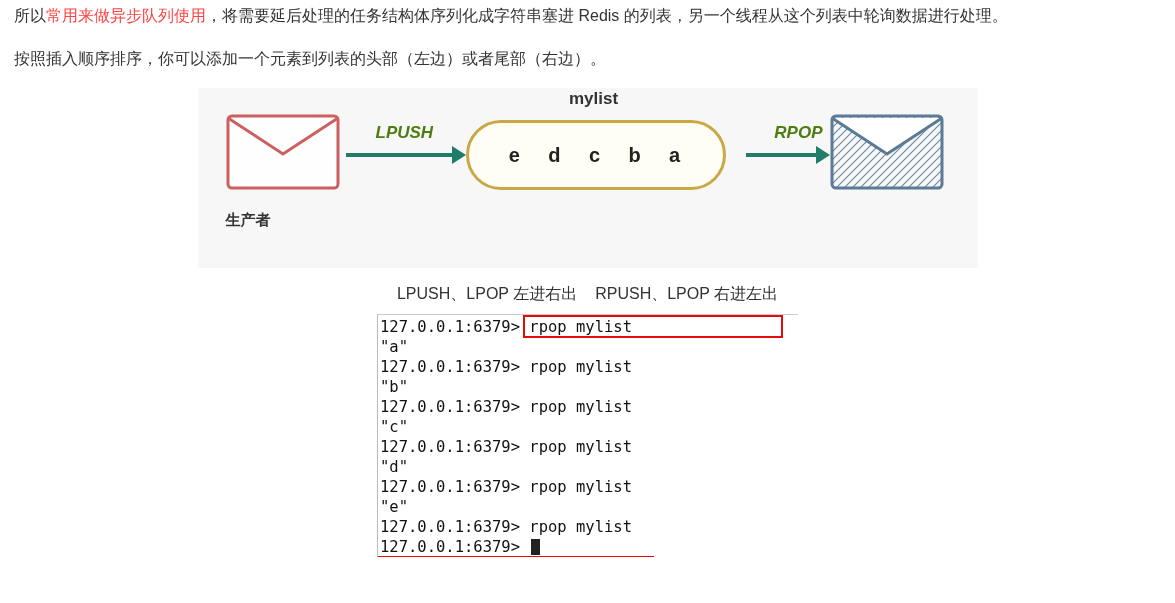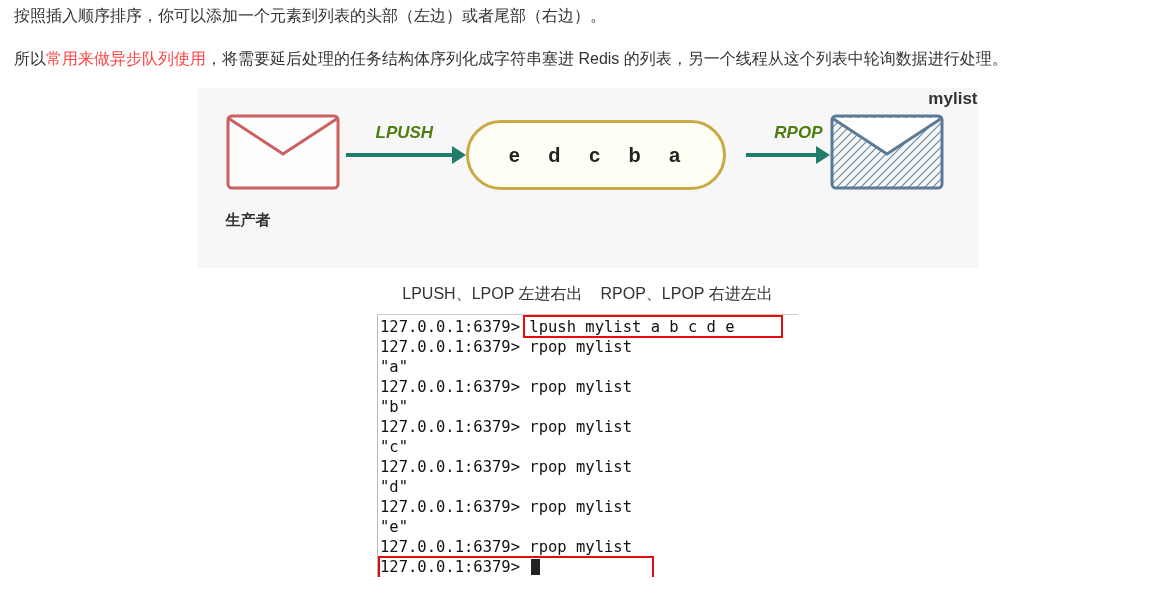--- a/index.html
+++ b/index.html
@@ -61,21 +61,21 @@
     top: 52px;
     height: 30px;
   }
   .arrow-svg.l { left: 146px; width: 122px; }
   .arrow-svg.r { right: 148px; width: 86px; }
 
   .mylist-title {
     position: absolute;
     top: -4px;
     left: 12px; right: 0;
-    text-align: right;
+    text-align: center;
     font-weight: bold;
     color: #333;
     font-size: 17px;
   }
 
   .capsule {
     position: absolute;
     top: 32px;
     left: 268px;
     width: 260px;
@@ -139,24 +139,24 @@
     height: 16px;
     background: #222;
     vertical-align: -3px;
     margin-left: 2px;
   }
 </style>
 </head>
 <body>
 
 <div class="content">
-  <p class="para">按照插入顺序排序，你可以添加一个元素到列表的头部（左边）或者尾部（右边）。</p>
   <p class="para">
     <span>所以</span><span class="red">常用来做异步队列使用</span><span>，将需要延后处理的任务结构体序列化成字符串塞进 Redis 的列表，另一个线程从这个列表中轮询数据进行处理。</span>
   </p>
+  <p class="para">按照插入顺序排序，你可以添加一个元素到列表的头部（左边）或者尾部（右边）。</p>
 
   <div class="diagram-wrap">
     <div class="mylist-title">mylist</div>
 
     <div class="envelope left">
       <svg class="env-svg" viewBox="0 0 114 76">
         <rect x="2" y="2" width="110" height="72" rx="4" fill="#fefefe" stroke="#cc5f5f" stroke-width="3"></rect>
         <polyline points="2,4 57,40 112,4" fill="none" stroke="#cc5f5f" stroke-width="3"></polyline>
       </svg>
     </div>
@@ -189,27 +189,26 @@
             <path d="M-2,2 l4,-4 M0,8 l8,-8 M6,10 l4,-4" stroke="#6b8aa3" stroke-width="1.2"></path>
           </pattern>
         </defs>
         <rect x="2" y="2" width="110" height="72" rx="4" fill="url(#hatch)" stroke="#5a7a95" stroke-width="3"></rect>
         <polyline points="2,4 57,40 112,4" fill="#fff" stroke="#5a7a95" stroke-width="3"></polyline>
       </svg>
     </div>
   </div>
 
   <div class="caption">
-    <span>LPUSH、LPOP 左进右出</span><span class="gap"></span><span>RPOP、LPOP 右进左出</span>
+    <span>LPUSH、LPOP 左进右出</span><span class="gap"></span><span>RPUSH、LPOP 右进左出</span>
   </div>
 
   <div class="terminal-wrap term-rel">
     <div class="redbox rb1"></div>
     <div class="redbox rb2"></div>
-<div class="tl"><span>127.0.0.1:6379&gt;</span><span> lpush mylist a b c d e </span></div>
 <div class="tl"><span>127.0.0.1:6379&gt;</span><span> rpop mylist</span></div>
 <div class="tl">"a"</div>
 <div class="tl"><span>127.0.0.1:6379&gt;</span><span> rpop mylist</span></div>
 <div class="tl">"b"</div>
 <div class="tl"><span>127.0.0.1:6379&gt;</span><span> rpop mylist</span></div>
 <div class="tl">"c"</div>
 <div class="tl"><span>127.0.0.1:6379&gt;</span><span> rpop mylist</span></div>
 <div class="tl">"d"</div>
 <div class="tl"><span>127.0.0.1:6379&gt;</span><span> rpop mylist</span></div>
 <div class="tl">"e"</div>

